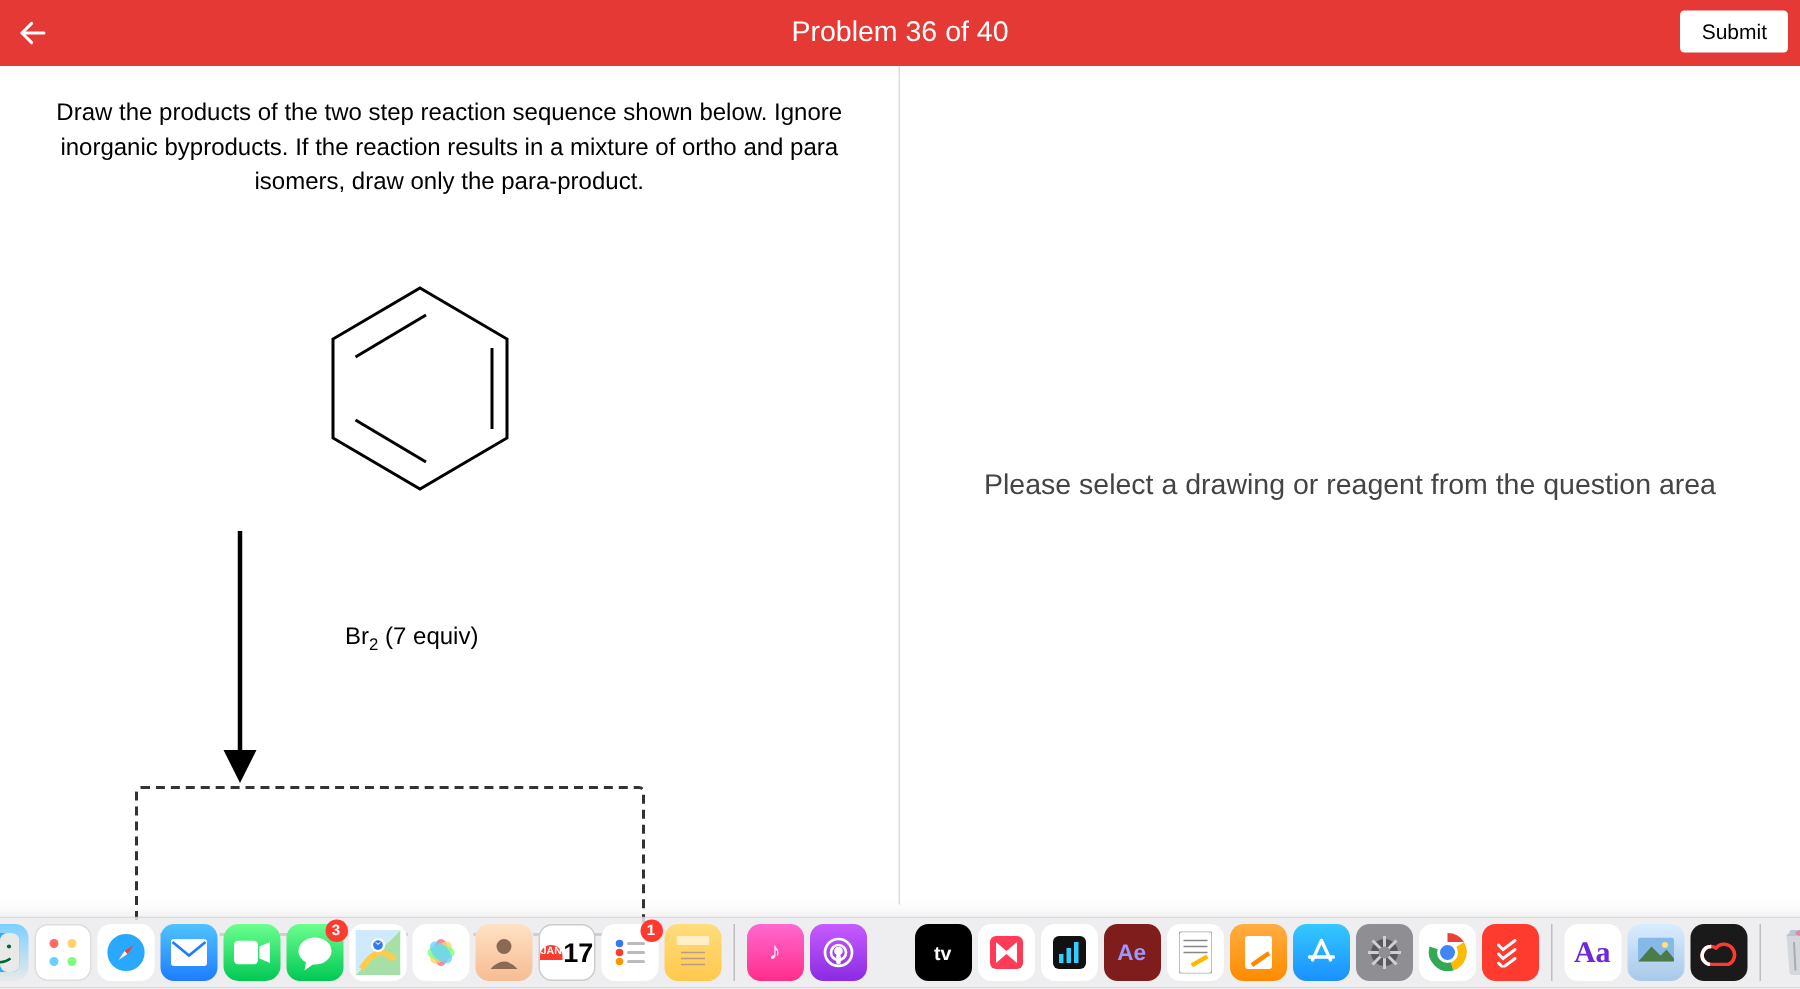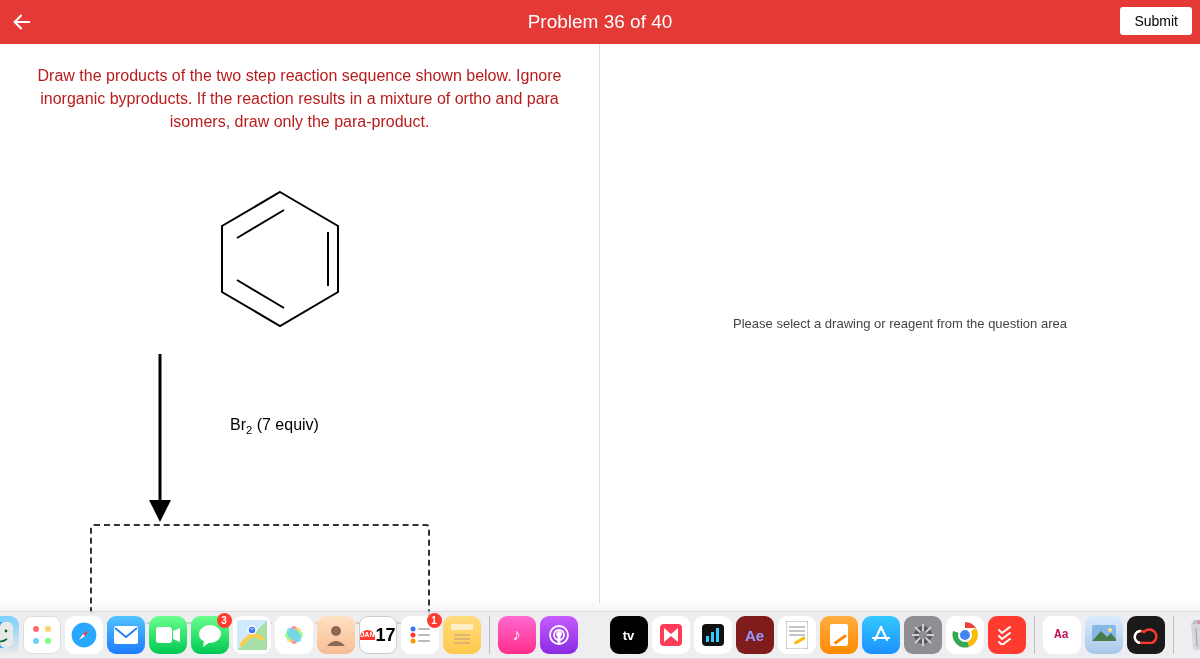--- a/index.html
+++ b/index.html
@@ -28,24 +28,24 @@
   }
   .workspace {
     display:flex; height:calc(659px - 44px - 56px);
   }
   .left-pane {
     width:50%; border-right:1px solid #ddd; padding:20px 30px 0 30px;
     display:flex; flex-direction:column;
   }
   .right-pane {
     width:50%; display:flex; align-items:center; justify-content:center;
-    color:#444; font-size:13px;
+    color:#444; font-size:19px;
   }
   .prompt {
-    font-size:16px; line-height:1.45; text-align:center; color:#b91c1c;
+    font-size:16px; line-height:1.45; text-align:center; color:#000000;
   }
   .diagram {
     flex:1; position:relative; margin-top:30px;
   }
   .benzene { position:absolute; left:180px; top:20px; }
   .arrow-down { position:absolute; left:110px; top:190px; }
   .reagents { position:absolute; left:200px; top:240px; font-size:16px; line-height:2.6; }
   .reagents sub { font-size:0.7em; }
   .drop-target {
     position:absolute; left:60px; top:360px; width:340px; height:100px;
@@ -300,21 +300,21 @@
     <div class="dock-item" style="background:#ff3b30;">
       <svg width="20" height="20" viewBox="0 0 20 20" stroke="#fff" stroke-width="2" fill="none" stroke-linecap="round">
           <polyline points="2,5 5,8 13,2"></polyline>
           <polyline points="2,11 5,14 13,8"></polyline>
           <polyline points="2,17 5,20 13,14"></polyline>
         </svg>
     </div>
 
     <div class="dock-sep"></div>
 
-    <div class="dock-item" style="background:#fff;color:#be185d;font-size:12px;font-family:Liberation Mono, monospace;">Aa</div>
+    <div class="dock-item" style="background:#fff;color:#6d28d9;font-size:20px;font-family:Liberation Serif, serif;">Aa</div>
     <div class="dock-item" style="background:linear-gradient(#d9ecff,#a9c8e8);">
       <svg width="24" height="20" viewBox="0 0 24 20">
           <rect width="24" height="16" rx="2" fill="#87b9e8"></rect>
           <polygon points="2,14 9,6 15,12 19,8 24,14 24,16 0,16" fill="#4a7c4a"></polygon>
           <circle cx="18" cy="5" r="2" fill="#ffe27a"></circle>
         </svg>
     </div>
     <div class="dock-item" style="background:#1a1a1a;">
       <svg width="26" height="18" viewBox="0 0 26 18">
           <path d="M7 17 a6 6 0 1 1 4 -11 a7 7 0 1 1 8 11 Z" fill="none" stroke="#ff3b30" stroke-width="2.4"></path>

